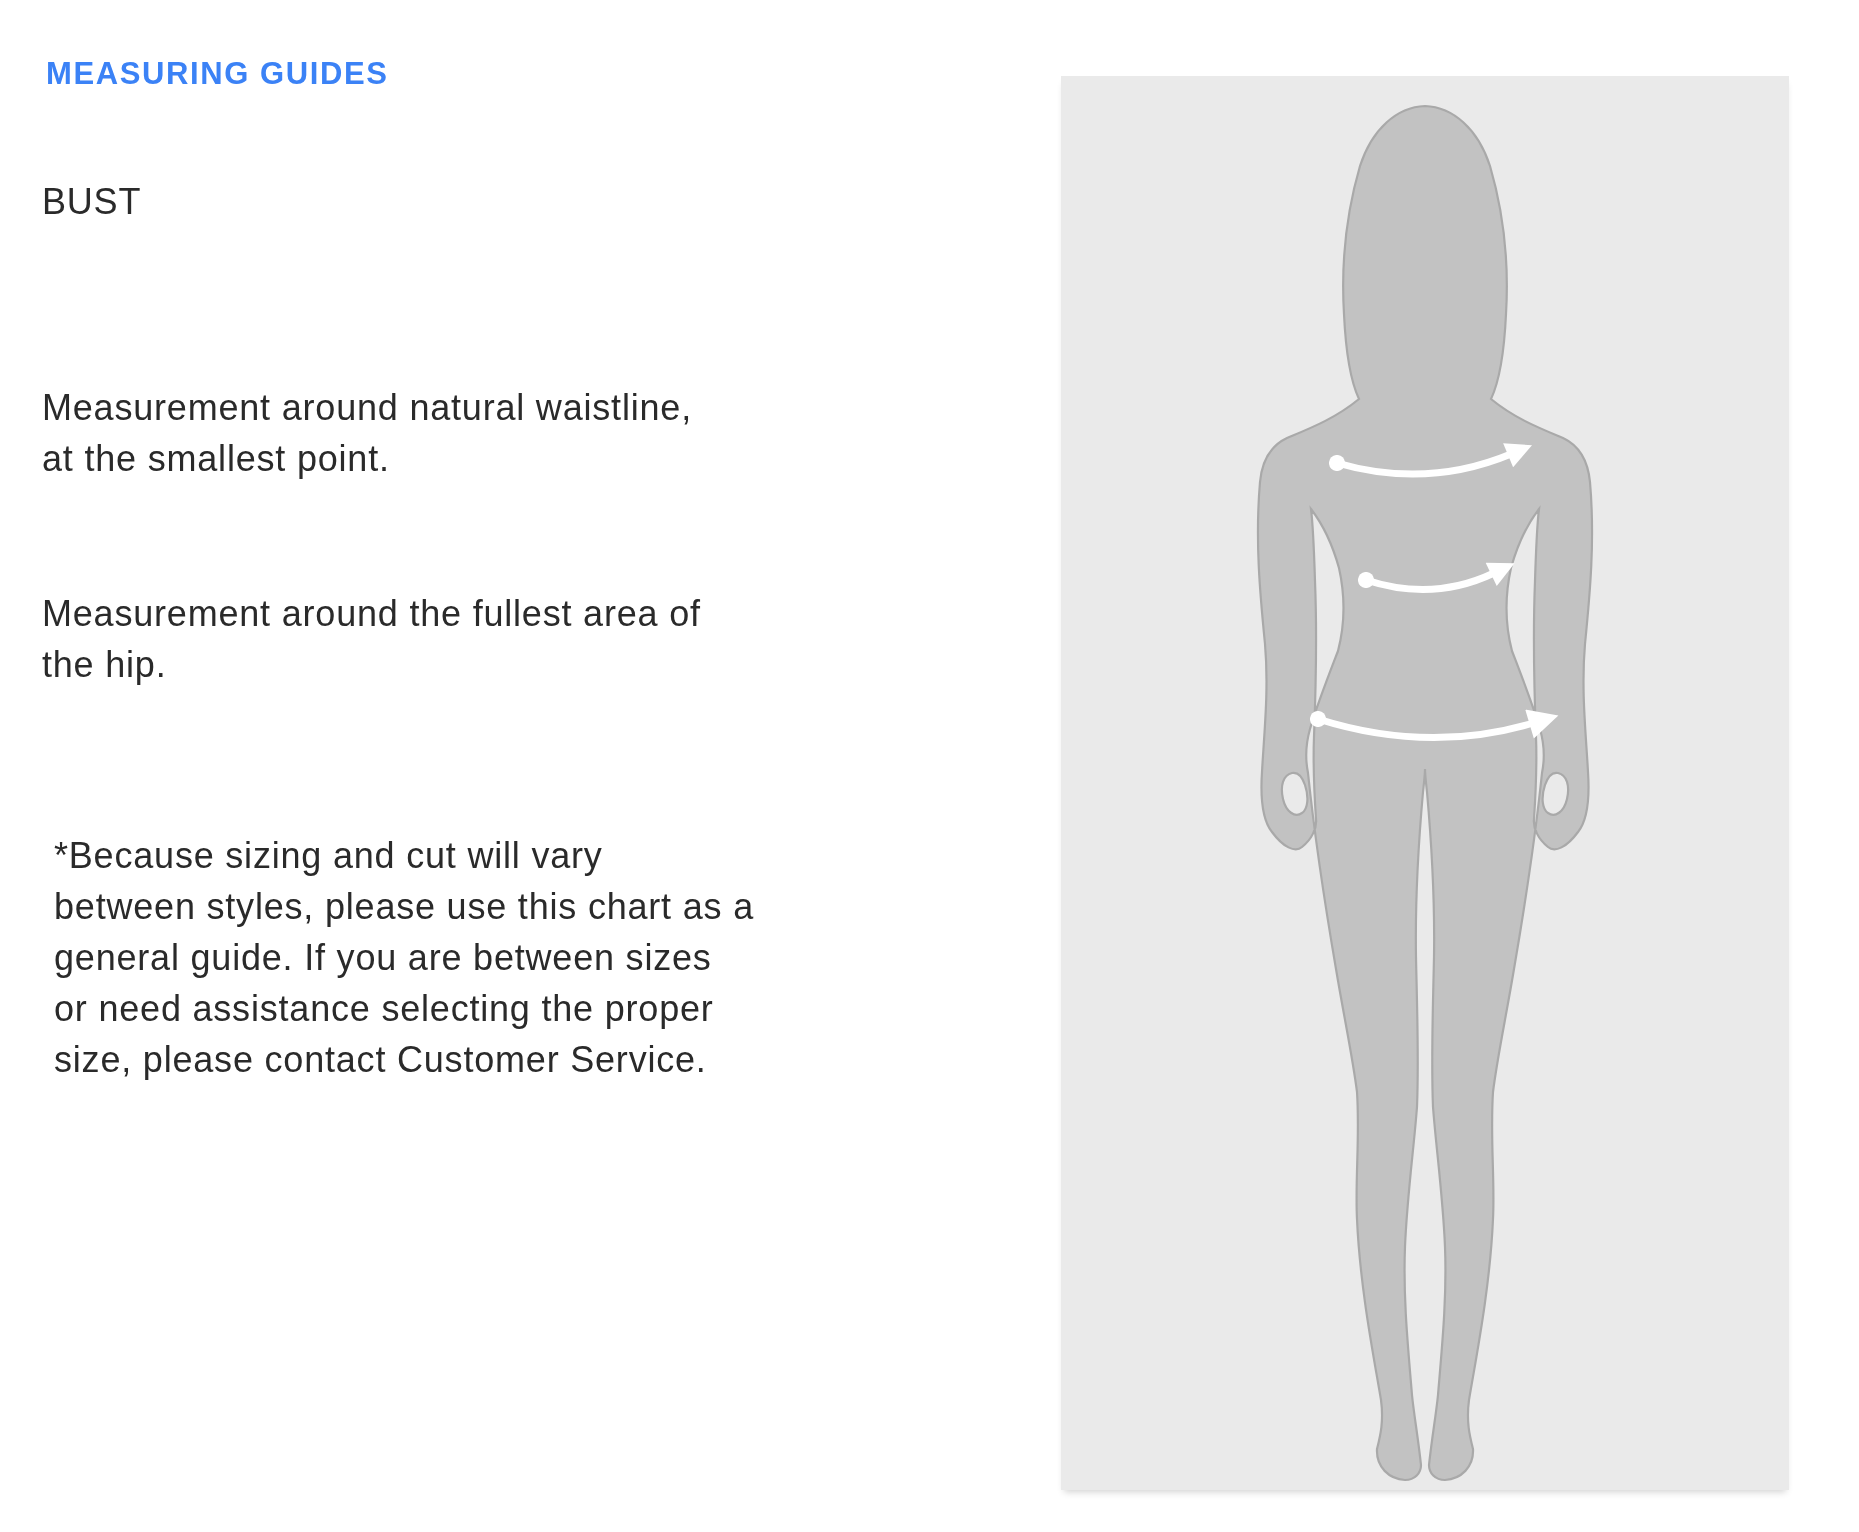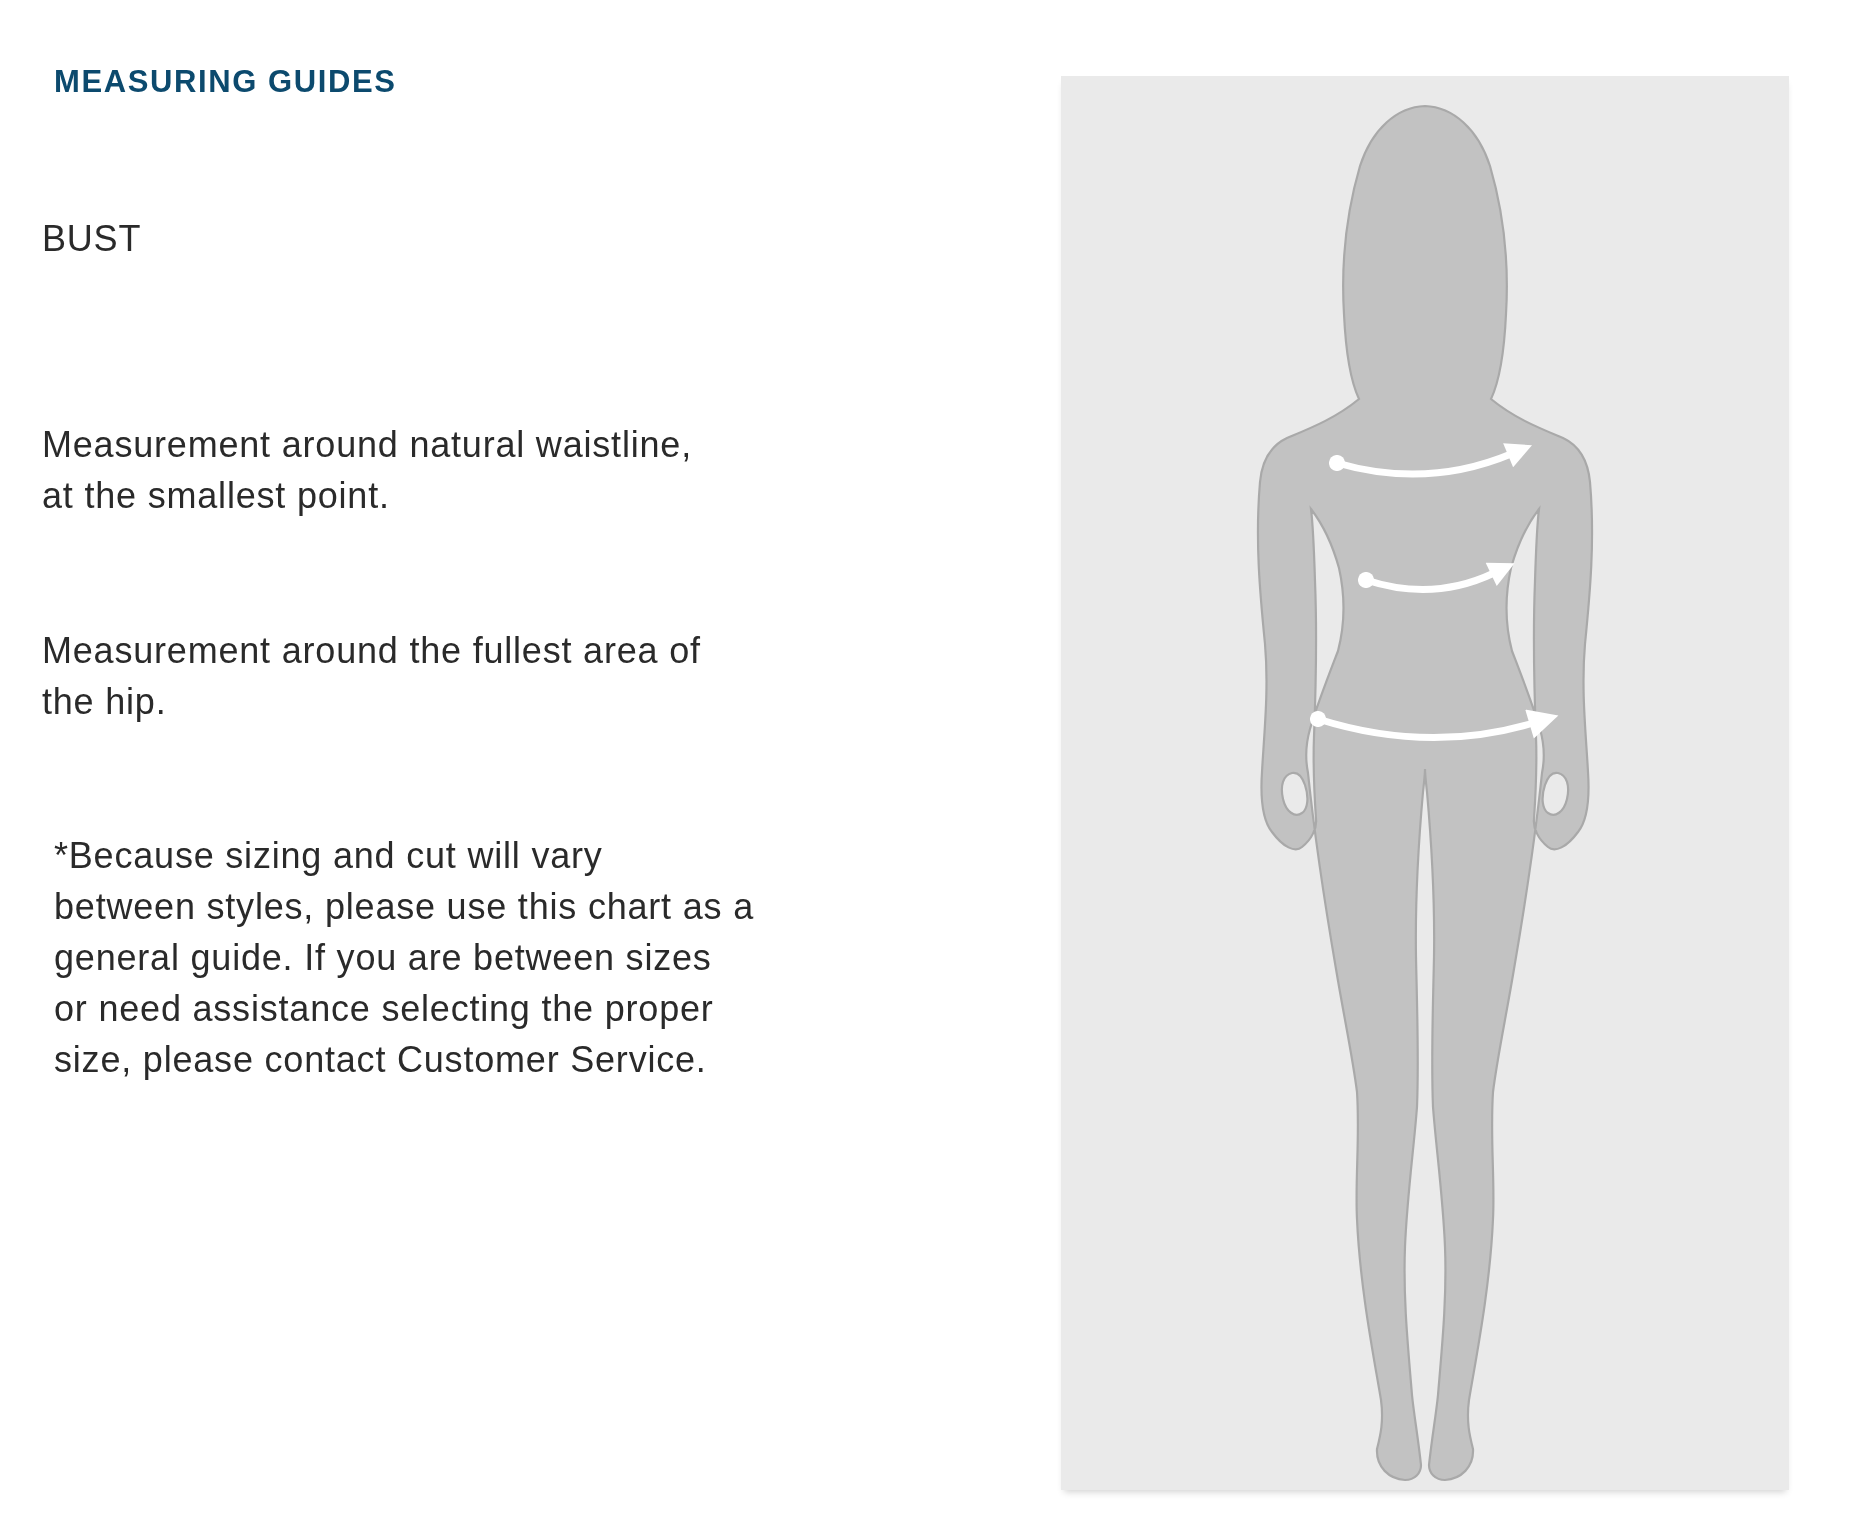--- a/index.html
+++ b/index.html
@@ -2,24 +2,24 @@
 <html><head>
 <meta charset="utf-8">
 <style>
   html,body{margin:0;padding:0;}
   body{
     width:1859px;height:1532px;position:relative;background:#ffffff;
     font-family:"Liberation Sans", sans-serif;color:#262626;overflow:hidden;
   }
   .text-col{position:absolute;left:42px;top:0;width:880px;}
   .page-title{
-    position:absolute;left:0;top:52px;margin:12px;
-    font-size:31px;font-weight:bold;letter-spacing:1.6px;color:#0c4a6e;
+    position:absolute;left:0;top:52px;margin:4px;
+    font-size:31px;font-weight:bold;letter-spacing:1.6px;color:#3b82f6;
   }
-  .measure-section{position:absolute;left:0;width:880px;margin-top:37px;}
+  .measure-section{position:absolute;left:0;width:880px;}
   .sec-0{top:176px;}
   .sec-1{top:382px;}
   .sec-2{top:588px;}
   .sec-heading{
     font-size:36px;font-weight:normal;letter-spacing:0.8px;
     line-height:51px;color:#2a2a2a;
   }
   .sec-desc,.note{
     margin:0;font-size:36px;font-weight:normal;letter-spacing:0.8px;
     line-height:51px;color:#2a2a2a;white-space:pre-line;

